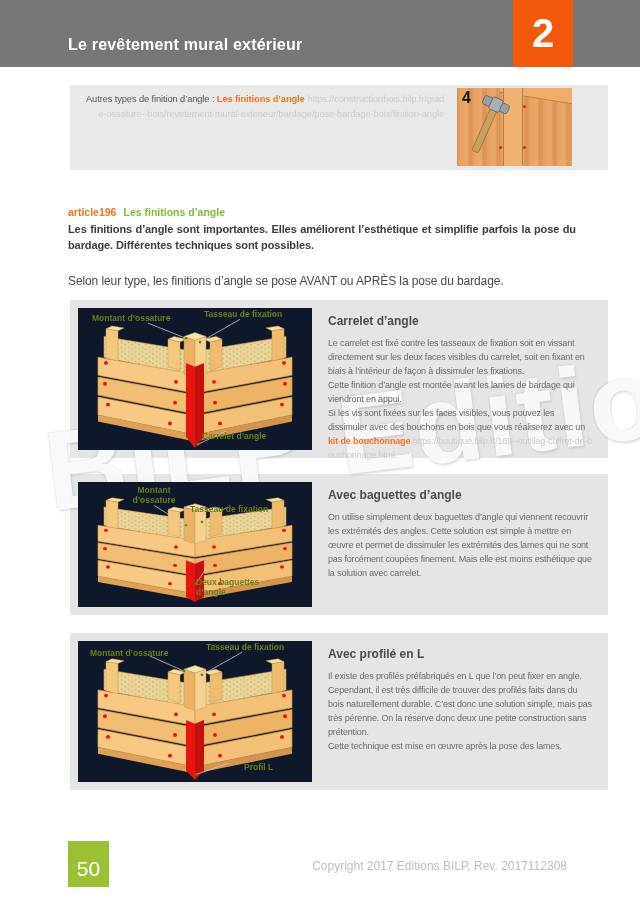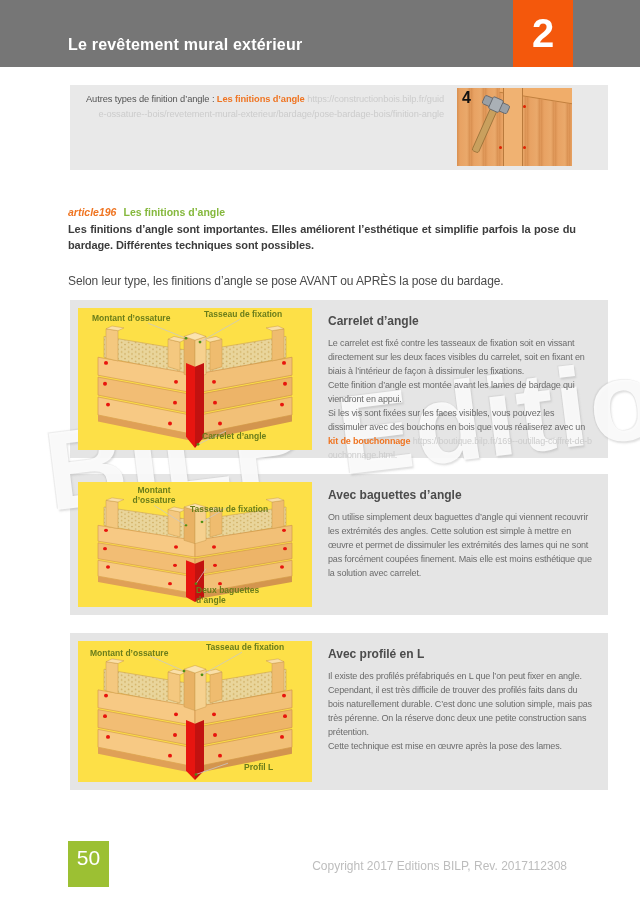--- a/index.html
+++ b/index.html
@@ -25,49 +25,49 @@
          background:repeating-linear-gradient(90deg,#d88f50 0px,#e8a263 3px,#eaa96b 10px,#d88f50 13px,#e8a263 14px);}
   .photo .diag{position:absolute;right:-8px;top:-5px;width:80px;height:15px;background:#f0ad6a;
                transform:rotate(9deg);border-bottom:1px solid #c07f3e;}
   .photo .trim{position:absolute;left:46px;top:0;width:18px;height:100%;background:#f0b272;
                border-left:1px solid #b97a3c;border-right:1px solid #b97a3c;}
   .photo .dot{position:absolute;width:3px;height:3px;border-radius:50%;background:#e02200;}
   .fig-num{position:absolute;left:5px;top:1px;font-size:16px;font-weight:bold;color:#111;}
 
   
   .article-line{position:absolute;left:68px;top:206px;font-size:10.5px;font-weight:bold;}
-  .article-id{color:#ef7523;font-style:italic;}
+  .article-id{color:#ef7523;}
   .article-title{color:#85b83d;margin-left:7px;}
   .lead{position:absolute;left:68px;top:222px;width:508px;font-size:11px;font-weight:bold;color:#3c3c3c;
         text-align:justify;line-height:1.45;letter-spacing:-.1px;margin:0;}
   .intro-line{position:absolute;left:68px;top:274px;font-size:12px;color:#4a4a4a;margin:0;letter-spacing:-.1px;}
 
   
   .section{position:absolute;left:70px;width:538px;background:#e5e5e5;}
   #s1{top:300px;height:158px;} #s2{top:474px;height:141px;} #s3{top:633px;height:157px;}
-  .illus{position:absolute;left:8px;top:8px;width:234px;background:#fde047;z-index:3;}
+  .illus{position:absolute;left:8px;top:8px;width:234px;background:#0f172a;z-index:3;}
   #s1 .illus{height:142px;} #s2 .illus{height:125px;} #s3 .illus{height:141px;}
   .lbl{position:absolute;font-size:8.5px;font-weight:bold;color:#6a7d1b;line-height:1.15;z-index:4;}
   #s1 .lbl-a{left:14px;top:6px;}   #s1 .lbl-b{left:126px;top:2px;}  #s1 .lbl-c{left:124px;top:124px;}
-  #s2 .lbl-a{left:40px;top:4px;width:72px;text-align:center;} #s2 .lbl-b{left:112px;top:23px;} #s2 .lbl-c{left:118px;top:104px;width:86px;}
+  #s2 .lbl-a{left:40px;top:4px;width:72px;text-align:center;} #s2 .lbl-b{left:112px;top:23px;} #s2 .lbl-c{left:118px;top:96px;width:86px;}
   #s3 .lbl-a{left:12px;top:8px;}   #s3 .lbl-b{left:128px;top:2px;}  #s3 .lbl-c{left:148px;top:122px;margin-left:18px;}
   .sec-text{position:absolute;left:258px;top:8px;width:266px;z-index:3;}
   .sec-title{margin:6px 0 0 0;font-size:12px;font-weight:bold;color:#4c4c4c;}
   .sec-body{margin-top:9px;}
   .sec-para{margin:0;font-size:9px;line-height:1.55;color:#6b6b6b;letter-spacing:-.15px;}
 
   
   .watermark{position:absolute;left:46px;top:408px;z-index:2;font-size:112px;font-weight:bold;white-space:nowrap;
              color:rgba(252,252,252,.92);letter-spacing:2px;pointer-events:none;
              text-shadow:1px 2px 2px rgba(150,150,150,.30),-1px -1px 1px rgba(150,150,150,.18);
              transform:rotate(-7deg);transform-origin:center left;}
 
   
   .page-num{position:absolute;left:68px;top:841px;width:41px;height:46px;background:#9cc033;color:#fff;
-            font-size:21px;display:flex;justify-content:center;align-items:flex-start;padding-top:5px;box-sizing:border-box;}
+            font-size:21px;display:flex;justify-content:center;align-items:flex-start;padding-top:16px;box-sizing:border-box;}
   .copyright{position:absolute;left:0;top:859px;width:567px;text-align:right;font-size:12px;color:#bdbdbd;margin:0;}
 </style>
 </head>
 <body>
 
 <div class="page">
 
   <div class="header">
     <div class="header-title">Le revêtement mural extérieur</div>
     <div class="chapter-badge">2</div>

